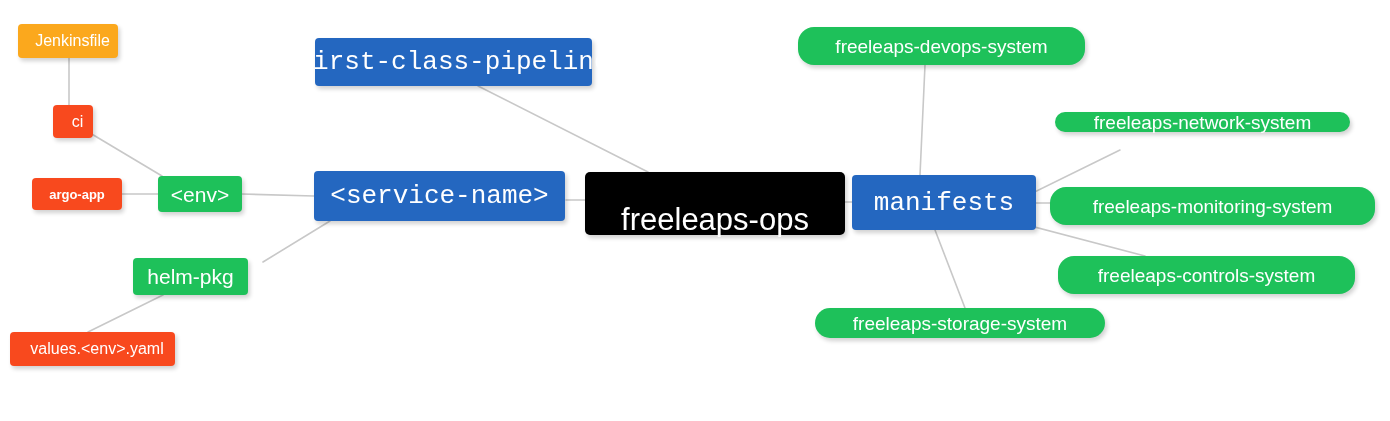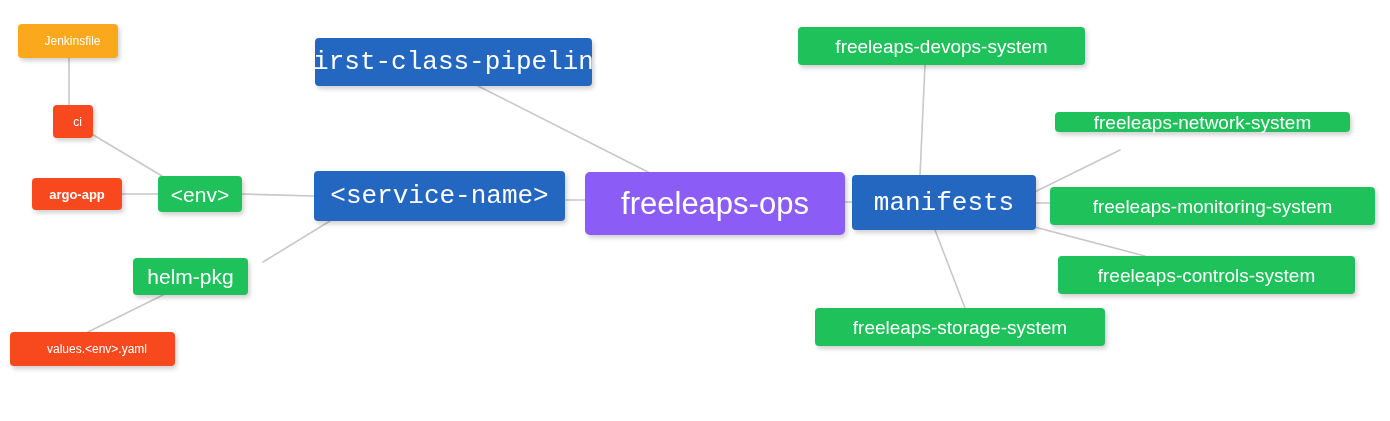--- a/index.html
+++ b/index.html
@@ -37,31 +37,31 @@
     white-space: nowrap;
     line-height: 1;
     box-shadow: 2px 3px 4px rgba(0,0,0,0.18);
     user-select: none;
   }
   .node-label {
     display: block;
     padding: 0;
   }
   
-  .c-dark   { background: #8b5cf6; }
+  .c-dark   { background: #000000; align-items: flex-end; }
   .c-blue   { background: #2467c0; font-family: Liberation Mono, monospace; }
   .c-green  { background: #1ec15a; }
   .c-orange { background: #fba81d; }
   .c-red    { background: #f8491e; }
   
   .s-root  { font-size: 31px; border-radius: 5px; }
   .s-big   { font-size: 26px; }
   .s-mid   { font-size: 21px; }
-  .s-small { font-size: 19px; }
-  .s-tiny  { font-size: 12px; padding-left: 9px; }
+  .s-small { font-size: 19px; border-radius: 16px; }
+  .s-tiny  { font-size: 16px; padding-left: 9px; }
   .s-mini  { font-size: 13px; }
 </style>
 </head>
 <body>
 
 <div id="mindmap-canvas">
 
   <svg id="edge-layer" viewBox="0 0 1390 421" width="1390" height="421" xmlns="http://www.w3.org/2000/svg">
       <line x1="69" y1="58" x2="69" y2="105" stroke="#c8c8c8" stroke-width="1.6" stroke-linecap="round"></line>
       <line x1="85" y1="130" x2="162" y2="176" stroke="#c8c8c8" stroke-width="1.6" stroke-linecap="round"></line>
@@ -115,18 +115,18 @@
       </div>
       <div class="node c-green s-small" style="left: 1055px; top: 112px; width: 295px; height: 20px;">
         <span class="node-label">freeleaps-network-system</span>
       </div>
       <div class="node c-green s-small" style="left: 1050px; top: 187px; width: 325px; height: 38px;">
         <span class="node-label">freeleaps-monitoring-system</span>
       </div>
       <div class="node c-green s-small" style="left: 1058px; top: 256px; width: 297px; height: 38px;">
         <span class="node-label">freeleaps-controls-system</span>
       </div>
-      <div class="node c-green s-small" style="left: 815px; top: 308px; width: 290px; height: 38px;">
+      <div class="node c-green s-small" style="left: 815px; top: 308px; width: 290px; height: 30px;">
         <span class="node-label">freeleaps-storage-system</span>
       </div>
     </div>
 
 </div>
 
 </body></html>

